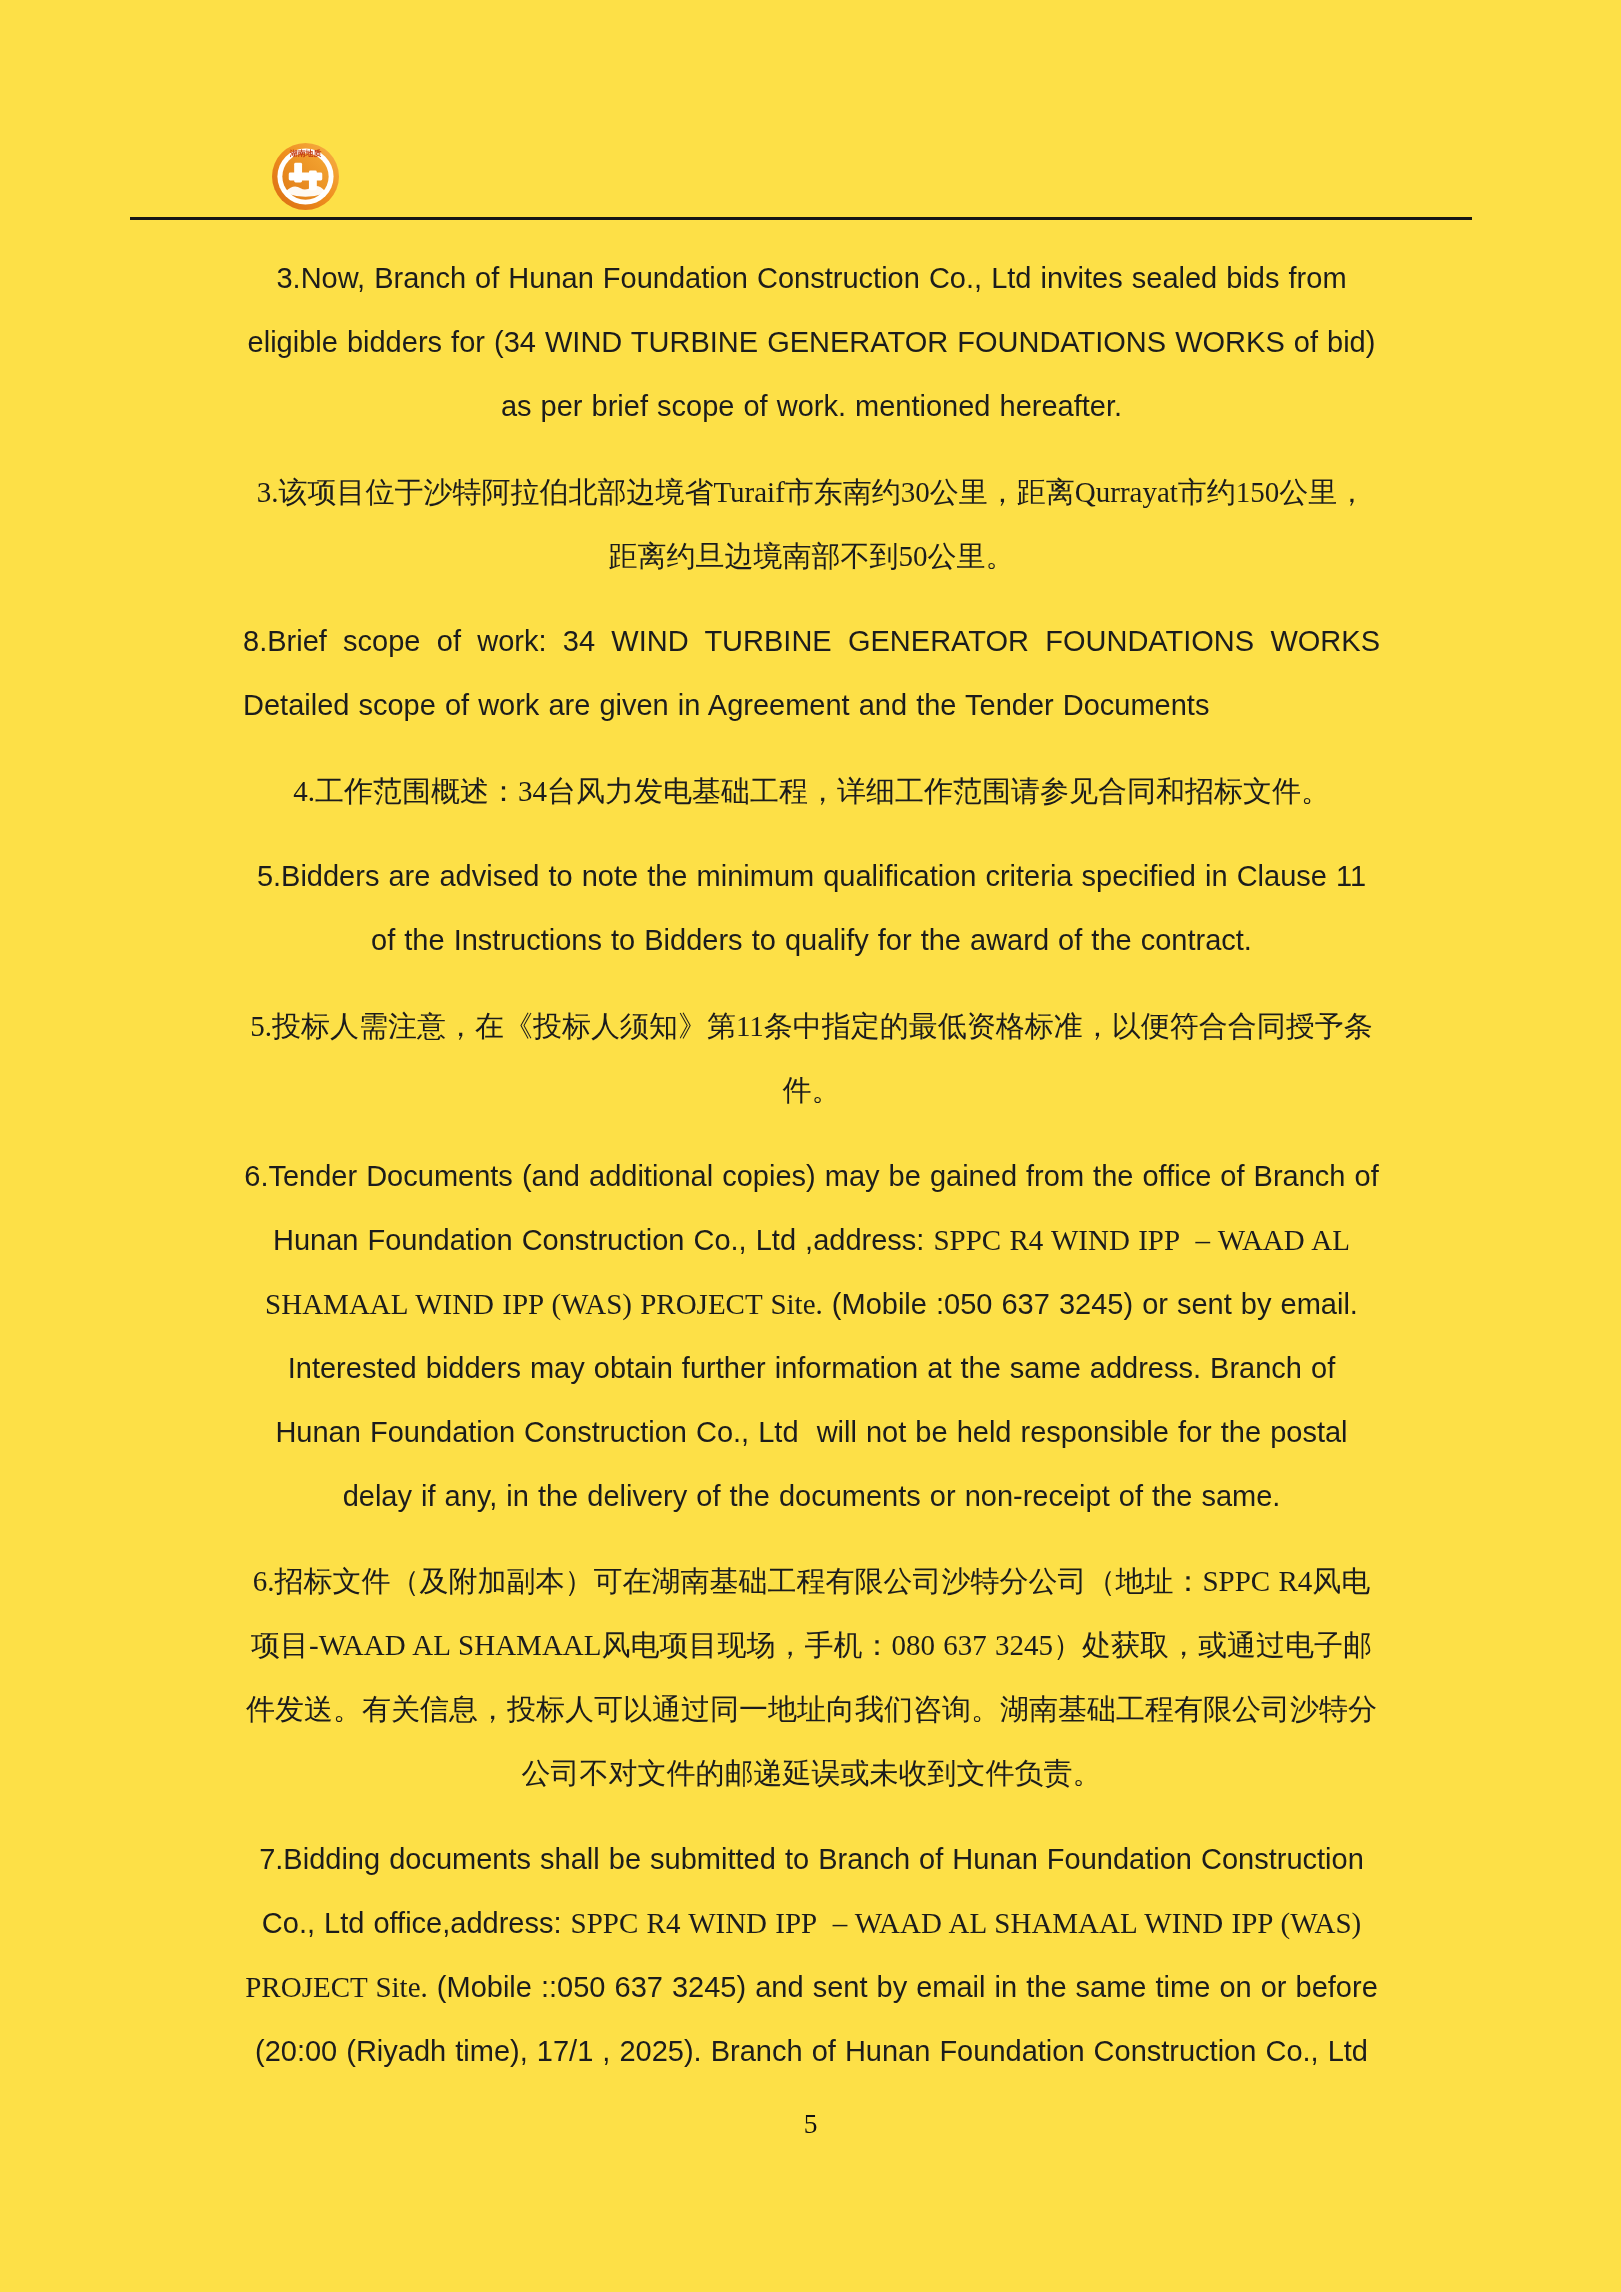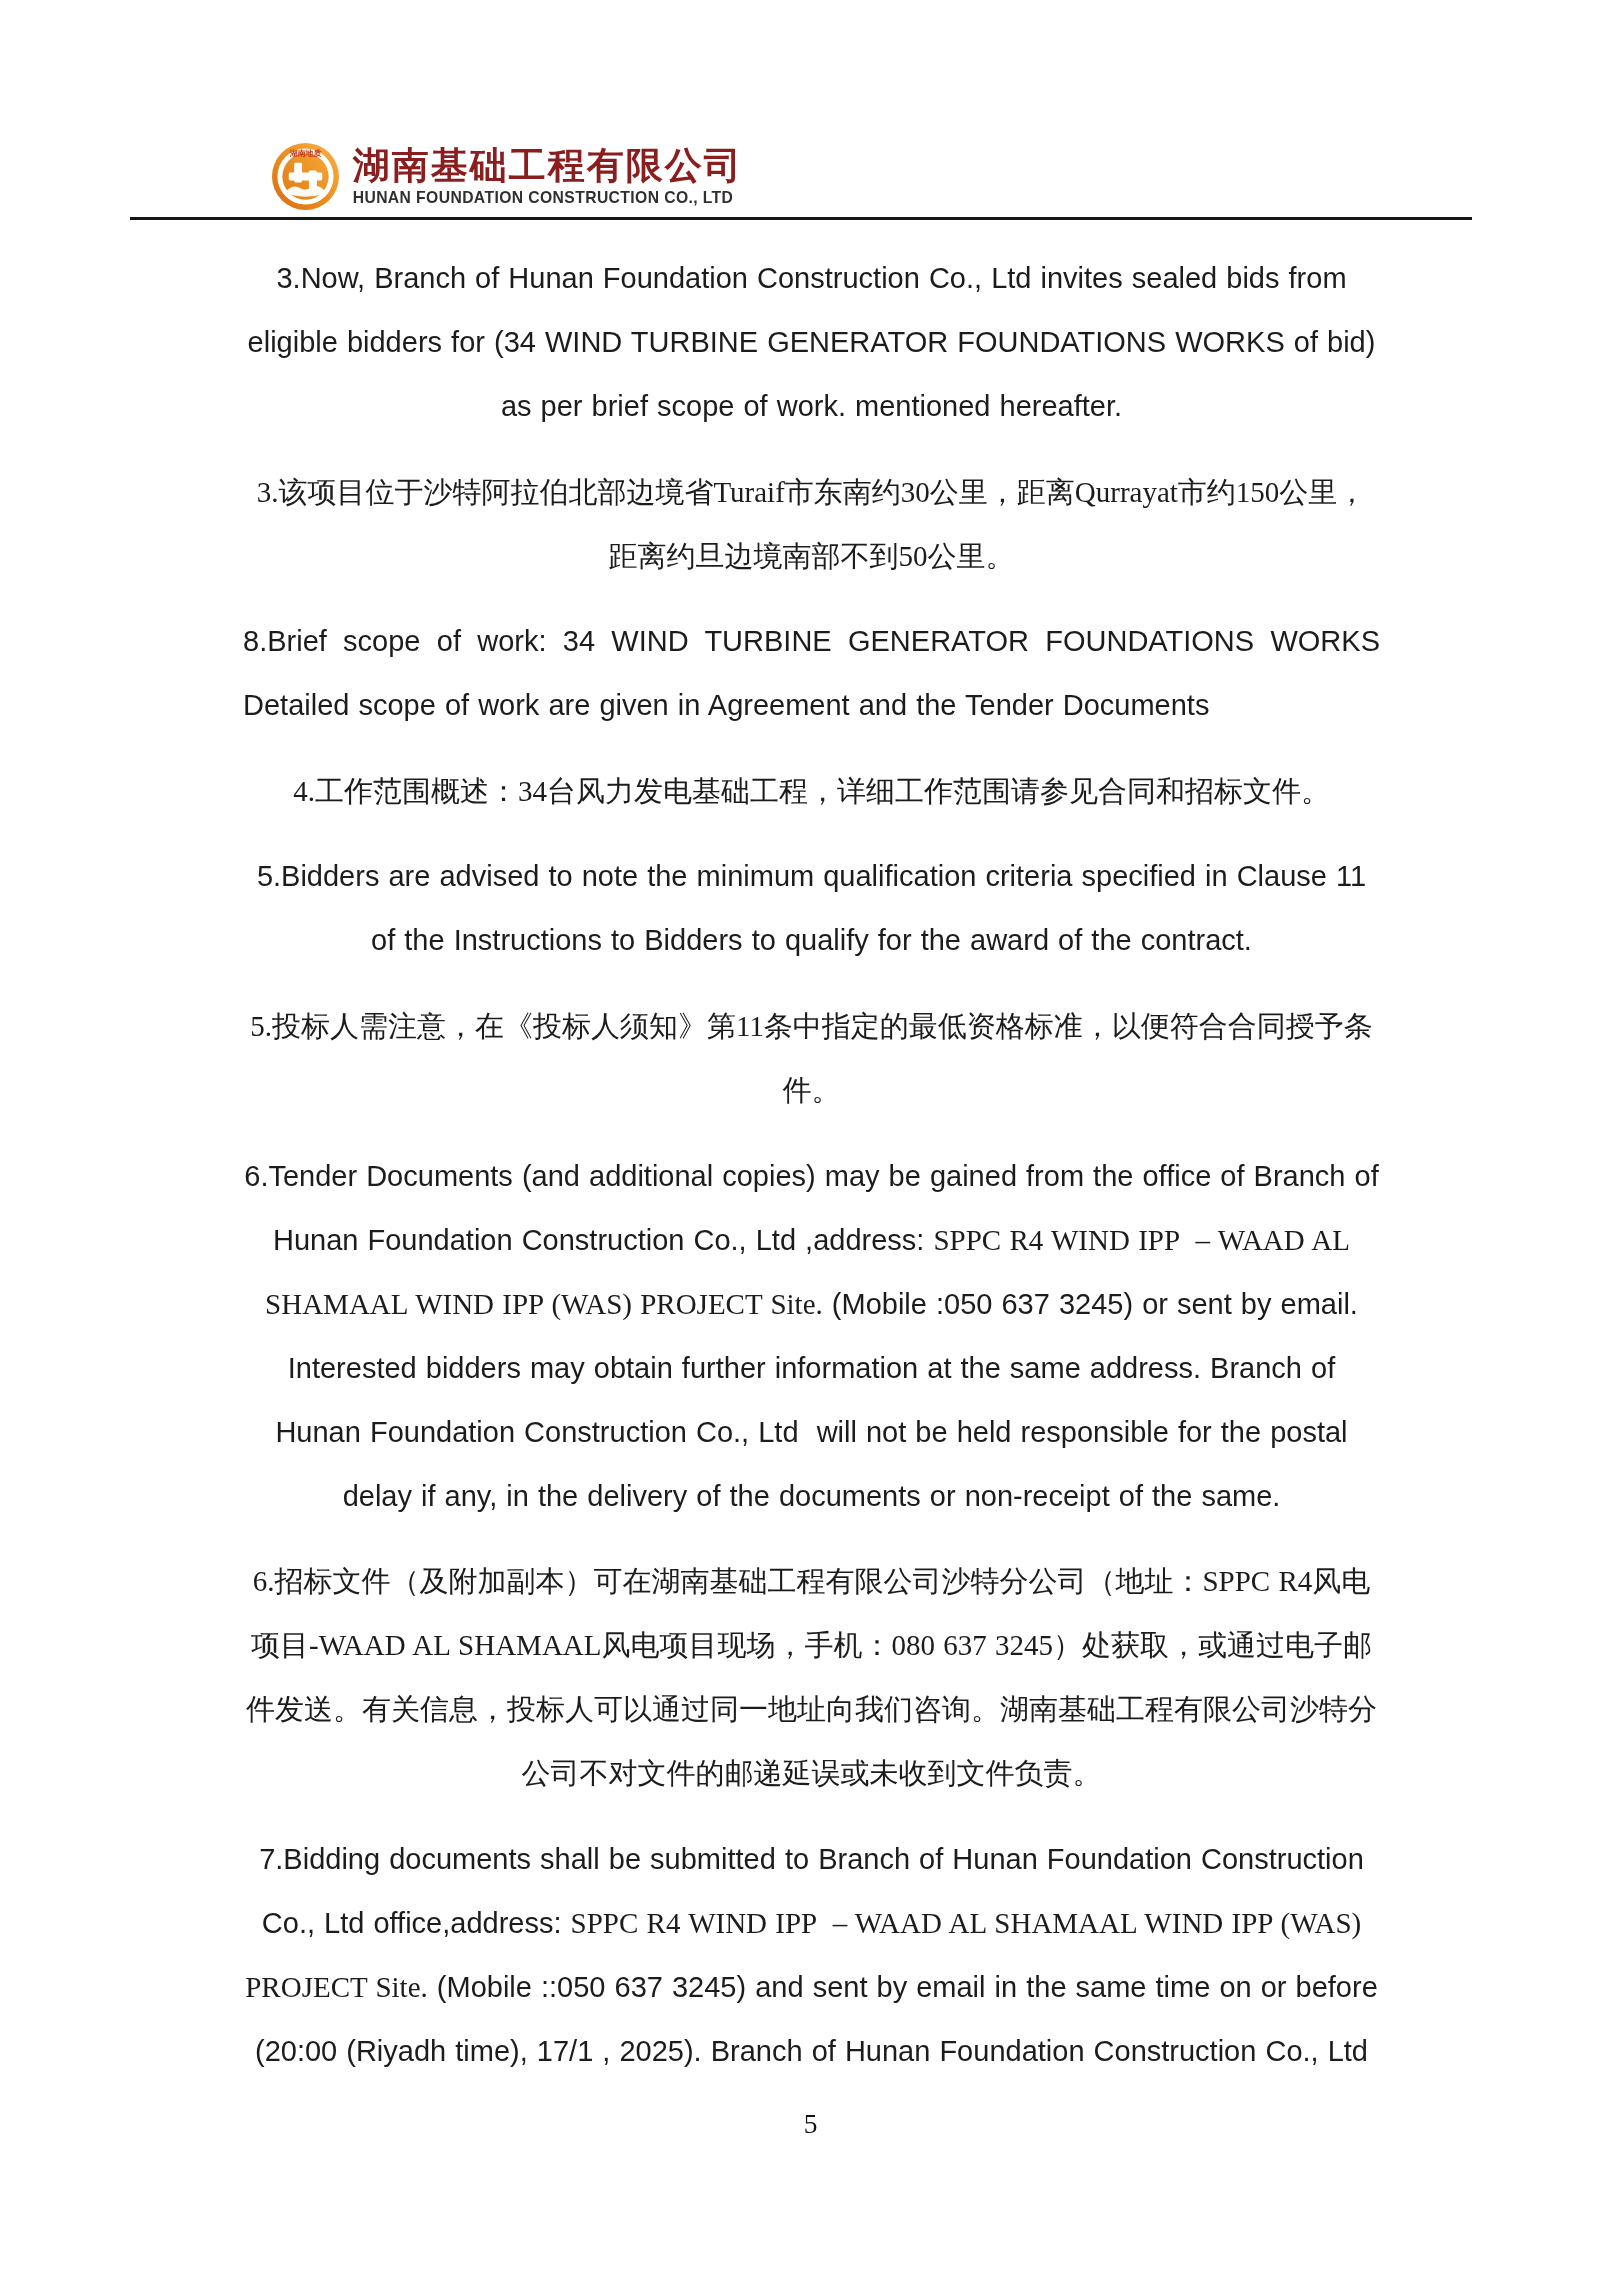--- a/index.html
+++ b/index.html
@@ -1,20 +1,20 @@
 <!DOCTYPE html>
 <html><head>
 <meta charset="utf-8">
 <style>
   html,body { margin:0; padding:0; background:#888; }
   .page {
     position:relative;
     width:1621px; height:2293px;
     margin:0 auto;
-    background:#ffffff;
+    background:#fde047;
     overflow:hidden;
     font-family:"Liberation Sans", sans-serif;
   }
 
   
   .letterhead { position:absolute; left:0; top:0; width:100%; }
   .logo-row { position:absolute; left:272px; top:143px; display:flex; align-items:center; }
   .emblem { width:67px; height:67px; flex:0 0 auto; }
   .titles { margin-left:13.7px; }
   .cn-title {
@@ -85,24 +85,20 @@
           <rect x="17" y="30" width="34" height="8" rx="1.5" fill="#ffffff"></rect>
           <rect x="22.5" y="20" width="8" height="20" rx="1.5" fill="#ffffff"></rect>
           <rect x="37.5" y="28" width="8" height="20" rx="1.5" fill="#ffffff"></rect>
           <path d="M14 49 Q22 41 29 46 Q34 49 40 45 Q47 41 54 49 L54 51 Q34 58 14 51 Z" fill="#ffffff" opacity="0.95"></path>
           <text x="34" y="13.5" text-anchor="middle" font-size="8" fill="#c23a12" font-family="Liberation Serif, serif" font-weight="bold">湖南地质</text>
           <text font-size="4.4" fill="#ffffff" font-family="Liberation Sans, sans-serif">
             <textPath href="#ringArc" startOffset="4">Geotechnical Bureau of Hunan Province</textPath>
           </text>
         </svg>
       </div>
-      <div class="titles">
-        <div class="cn-title">湖南基础工程有限公司</div>
-        <div class="en-title">HUNAN FOUNDATION CONSTRUCTION CO., LTD</div>
-      </div>
     </div>
     <div class="header-rule"></div>
   </header>
 
   <main class="doc-body" id="doc-body">
       <p class="para en"><span class="seg-sans">3.Now, Branch of Hunan Foundation Construction Co., Ltd invites sealed bids from eligible bidders for (34 WIND TURBINE GENERATOR FOUNDATIONS WORKS of bid) as per brief scope of work. mentioned hereafter.</span></p>
       <p class="para zh"><span class="seg-serif">3.该项目位于沙特阿拉伯北部边境省Turaif市东南约30公里，距离Qurrayat市约150公里，距离约旦边境南部不到50公里。</span></p>
       <p class="para en justify"><span class="seg-sans">8.Brief scope of work: 34 WIND TURBINE GENERATOR FOUNDATIONS WORKS Detailed scope of work are given in Agreement and the Tender Documents</span></p>
       <p class="para zh"><span class="seg-serif">4.工作范围概述：34台风力发电基础工程，详细工作范围请参见合同和招标文件。</span></p>
       <p class="para en"><span class="seg-sans">5.Bidders are advised to note the minimum qualification criteria specified in Clause 11 of the Instructions to Bidders to qualify for the award of the contract.</span></p>

